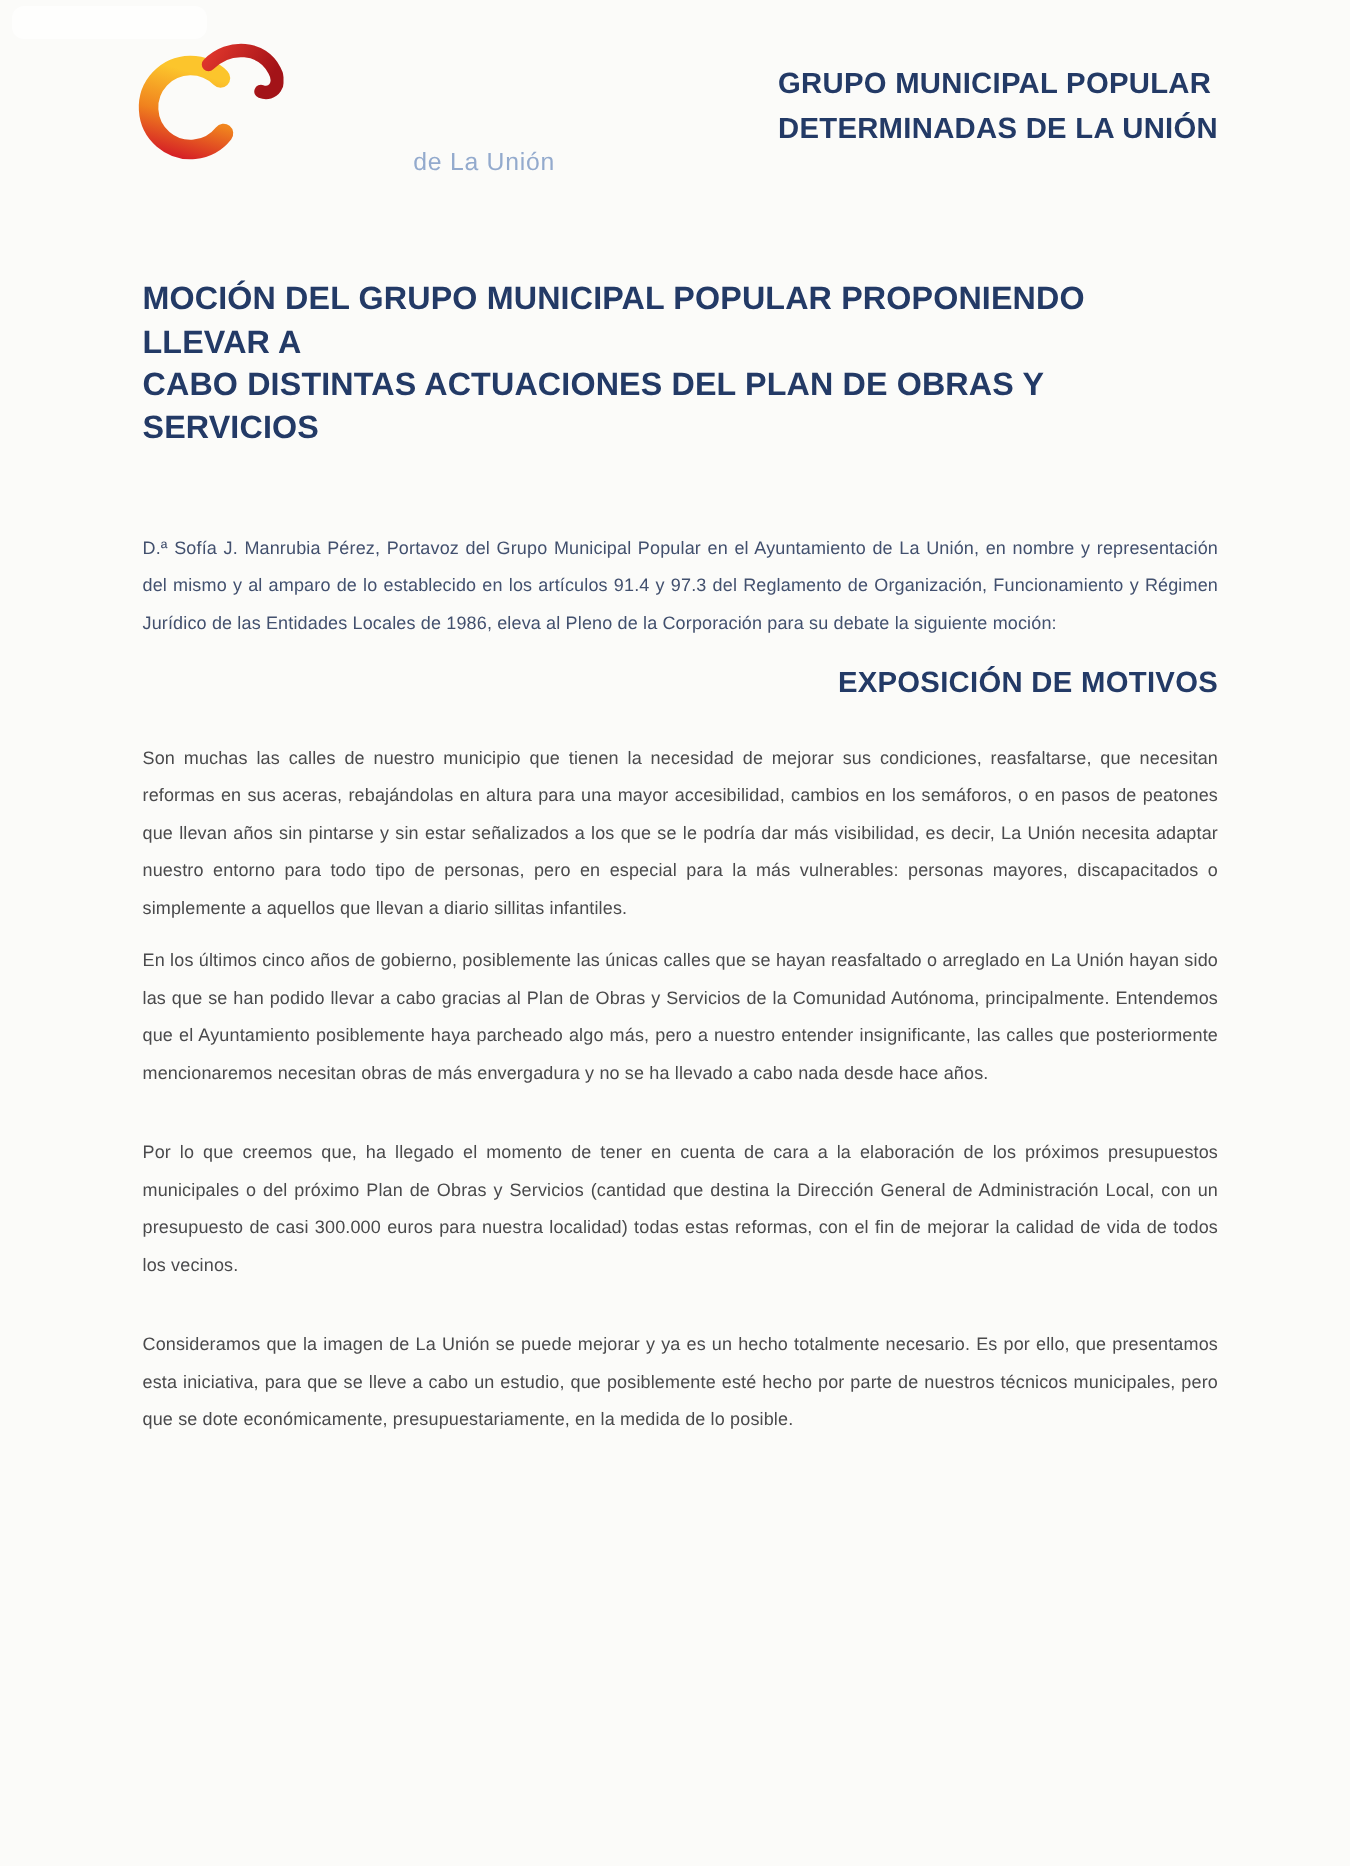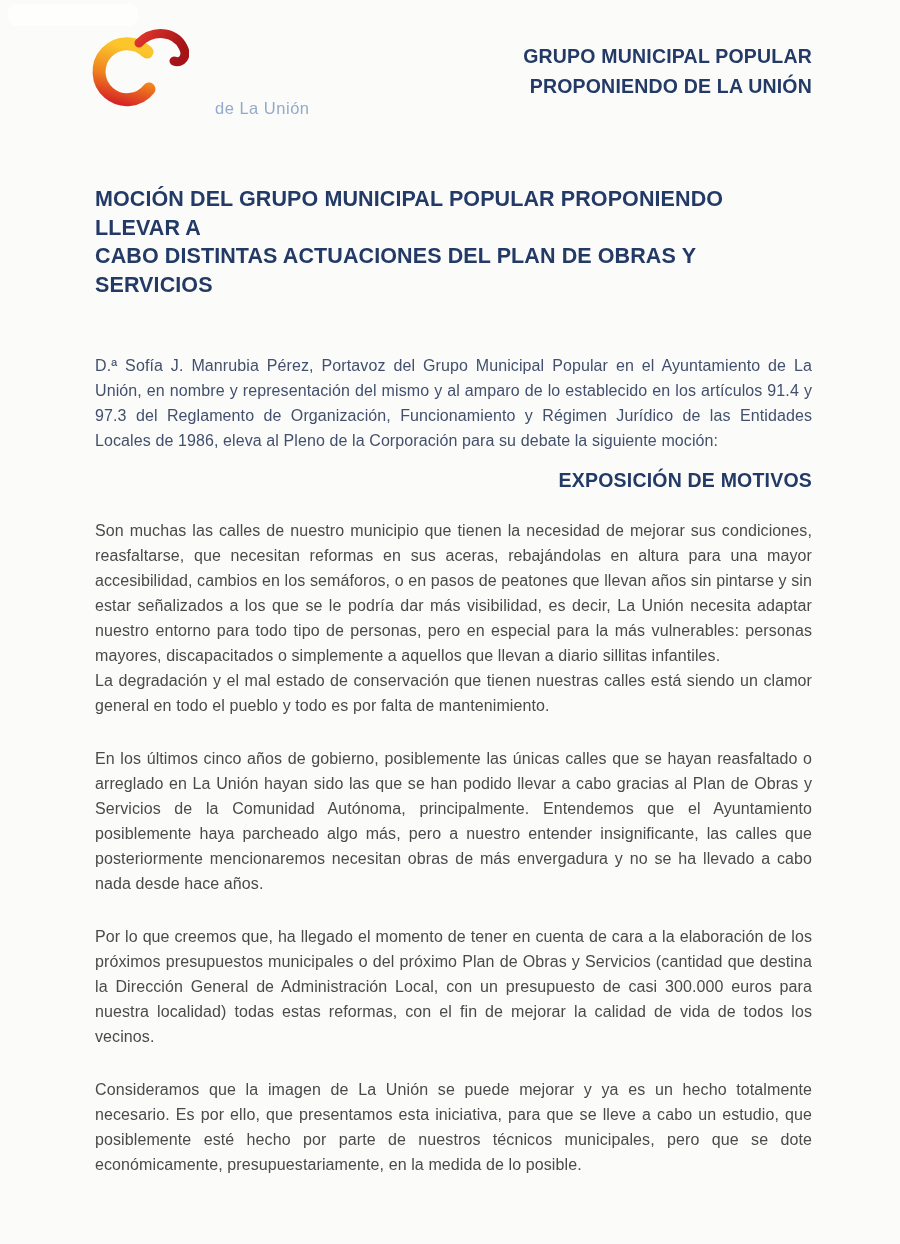--- a/index.html
+++ b/index.html
@@ -24,44 +24,44 @@
     font-size:47px;font-weight:bold;letter-spacing:-1.5px;
     color:var(--brand_blue,#1d5aa7);line-height:1;
     white-space:nowrap;
   }
   .brand .reg{
     font-size:14px;color:#93a3bd;font-weight:bold;
     vertical-align:28px;letter-spacing:0;margin-left:2px;
   }
   .logo-sub{
     position:absolute;left:120px;top:74px;width:155px;
-    text-align:left;font-size:16.5px;letter-spacing:.5px;
+    text-align:right;font-size:16.5px;letter-spacing:.5px;
     color:var(--logo_sub_blue,#93aacd);
   }
   
   .header-right{
-    margin-top:16px;text-align:right;
+    margin-top:16px;text-align:left;
     color:var(--navy,#233a66);font-weight:bold;
     font-size:19.5px;line-height:30px;letter-spacing:.2px;
   }
   
   .title{
     margin-top:62px;text-align:left;
     color:var(--navy,#233a66);font-weight:bold;
     font-size:21.5px;line-height:28.5px;letter-spacing:.1px;
   }
   
   .para{
     margin:0 0 28px 0;
-    font-size:16px;line-height:25px;text-align:justify;
+    font-size:12px;line-height:25px;text-align:justify;
     color:var(--body_text,#4a4a4c);
     letter-spacing:.1px;
   }
   .para.intro{margin-top:54px;margin-bottom:16px;color:var(--intro_text,#42506e);}
-  .para.joined{margin-bottom:0;}
+  .para.joined{margin-bottom:10px;}
   .section-heading{
     text-align:right;font-weight:bold;font-size:19.5px;
     color:var(--navy,#233a66);margin:0 0 26px 0;letter-spacing:.2px;
   }
 </style>
 </head>
 <body>
 
 <div class="scan-glow"></div>
 
@@ -83,33 +83,32 @@
           </linearGradient>
         </defs>
         <path d="M 58 27 A 28 28 0 1 0 60 64" fill="none" stroke="url(#gc)" stroke-width="13" stroke-linecap="round"></path>
         <path d="M 50 18 C 64 4 86 6 94 22 C 99 31 93 39 85 36" fill="none" stroke="url(#gr)" stroke-width="9" stroke-linecap="round"></path>
       </svg>
       <div class="logo-sub">de La Unión</div>
     </div>
 
     <div class="header-right">
       <div>GRUPO MUNICIPAL POPULAR</div>
-      <div>PROPONIENDO DE LA UNIÓN</div>
+      <div>DETERMINADAS DE LA UNIÓN</div>
     </div>
 
   </div>
 
   <div class="title">
     <div>MOCIÓN DEL GRUPO MUNICIPAL POPULAR PROPONIENDO LLEVAR A</div>
     <div>CABO DISTINTAS ACTUACIONES DEL PLAN DE OBRAS Y SERVICIOS</div>
   </div>
 
   <p class="para intro">D.ª Sofía J. Manrubia Pérez, Portavoz del Grupo Municipal Popular en el Ayuntamiento de La Unión, en nombre y representación del mismo y al amparo de lo establecido en los artículos 91.4 y 97.3 del Reglamento de Organización, Funcionamiento y Régimen Jurídico de las Entidades Locales de 1986, eleva al Pleno de la Corporación para su debate la siguiente moción:</p>
 
   <div class="section-heading">EXPOSICIÓN DE MOTIVOS</div>
 
   <p class="para joined">Son muchas las calles de nuestro municipio que tienen la necesidad de mejorar sus condiciones, reasfaltarse, que necesitan reformas en sus aceras, rebajándolas en altura para una mayor accesibilidad, cambios en los semáforos, o en pasos de peatones que llevan años sin pintarse y sin estar señalizados a los que se le podría dar más visibilidad, es decir, La Unión necesita adaptar nuestro entorno para todo tipo de personas, pero en especial para la más vulnerables: personas mayores, discapacitados o simplemente a aquellos que llevan a diario sillitas infantiles.</p>
-  <p class="para">La degradación y el mal estado de conservación que tienen nuestras calles está siendo un clamor general en todo el pueblo y todo es por falta de mantenimiento.</p>
   <p class="para">En los últimos cinco años de gobierno, posiblemente las únicas calles que se hayan reasfaltado o arreglado en La Unión hayan sido las que se han podido llevar a cabo gracias al Plan de Obras y Servicios de la Comunidad Autónoma, principalmente. Entendemos que el Ayuntamiento posiblemente haya parcheado algo más, pero a nuestro entender insignificante, las calles que posteriormente mencionaremos necesitan obras de más envergadura y no se ha llevado a cabo nada desde hace años.</p>
   <p class="para">Por lo que creemos que, ha llegado el momento de tener en cuenta de cara a la elaboración de los próximos presupuestos municipales o del próximo Plan de Obras y Servicios (cantidad que destina la Dirección General de Administración Local, con un presupuesto de casi 300.000 euros para nuestra localidad) todas estas reformas, con el fin de mejorar la calidad de vida de todos los vecinos.</p>
   <p class="para">Consideramos que la imagen de La Unión se puede mejorar y ya es un hecho totalmente necesario. Es por ello, que presentamos esta iniciativa, para que se lleve a cabo un estudio, que posiblemente esté hecho por parte de nuestros técnicos municipales, pero que se dote económicamente, presupuestariamente, en la medida de lo posible.</p>
 
 </div>
 
 </body></html>

